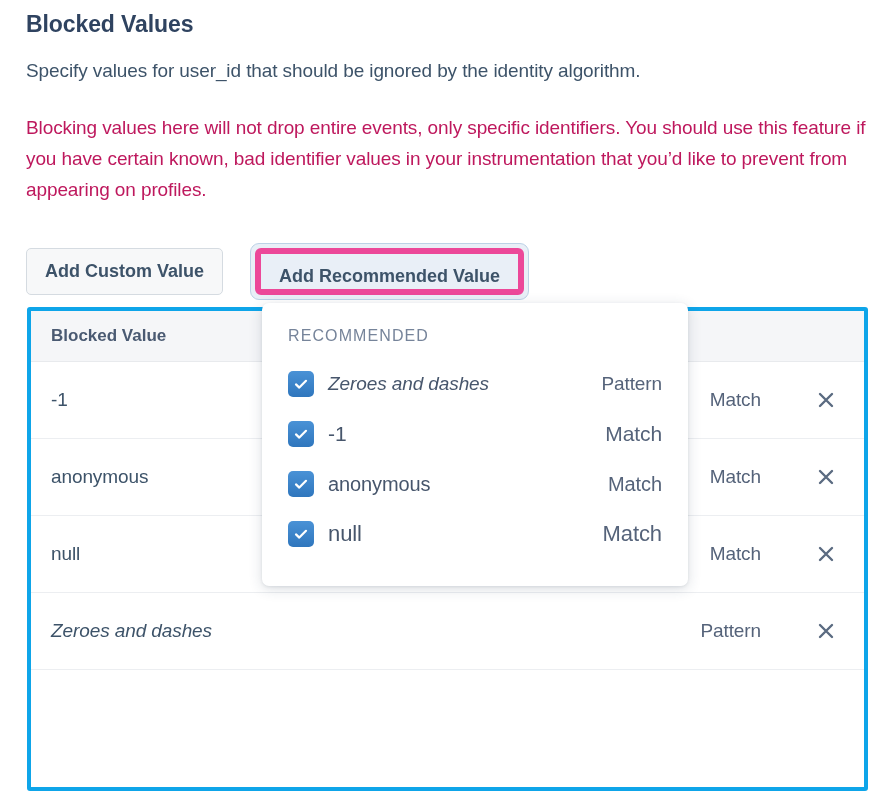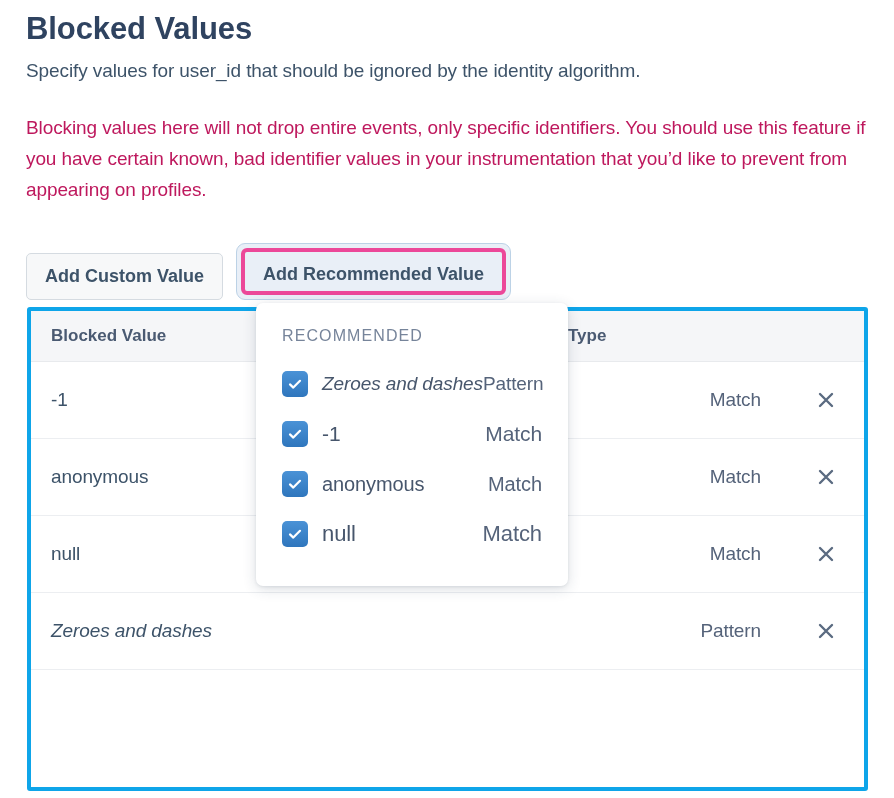--- a/index.html
+++ b/index.html
@@ -14,21 +14,21 @@
     position: relative;
     width: 894px;
     height: 798px;
     overflow: hidden;
   }
 
   
   .section-title {
     position: absolute;
     left: 26px; top: 11px;
-    font-size: 31px;
+    font-size: 23px;
     font-weight: bold;
     color: #2f4360;
     letter-spacing: -0.1px;
   }
   .lede {
     position: absolute;
     left: 26px; top: 60px;
     font-size: 19px;
     color: #3d5369;
     letter-spacing: -0.1px;
@@ -41,21 +41,22 @@
     line-height: 31px;
     color: #be185d;
     letter-spacing: -0.1px;
   }
 
   
   .btn-row {
     position: absolute;
     left: 26px; top: 243px;
     display: flex;
-    align-items: flex-end;
+    align-items: center;
+    gap: 14px;
   }
   .btn {
     font-family: "Liberation Sans", sans-serif;
     font-size: 18px;
     font-weight: bold;
     color: #3d5369;
     background: #f7f8f9;
     border: 1px solid #d5dbe1;
     border-radius: 5px;
     padding: 0 18px;
@@ -66,21 +67,21 @@
   }
   .btn-focus-wrap {
     margin-left: 13px;
     padding: 4px;
     border: 1px solid #bcd2e6;
     border-radius: 9px;
     background: #e9eff7;
   }
   .btn.is-focused {
     background: #e9eff7;
-    border: 4px solid #ec4899;
+    border: 6px solid #ec4899;
     border-radius: 6px;
     height: 47px;
     line-height: 45px;
   }
 
   
   .table {
     position: absolute;
     left: 27px; top: 307px;
     width: 841px;
@@ -136,22 +137,22 @@
 
   .x-icon {
     width: 18px; height: 18px;
     display: block;
     cursor: pointer;
   }
 
   
   .dropdown {
     position: absolute;
-    left: 256px; top: 303px;
-    width: 312px;
+    left: 262px; top: 303px;
+    width: 426px;
     height: 283px;
     background: #ffffff;
     border-radius: 7px;
     box-shadow: 0 3px 14px rgba(40,55,80,0.16), 0 1px 3px rgba(40,55,80,0.10);
     padding-top: 24px;
     z-index: 5;
   }
   .dd-label {
     padding-left: 26px;
     font-size: 16px;

